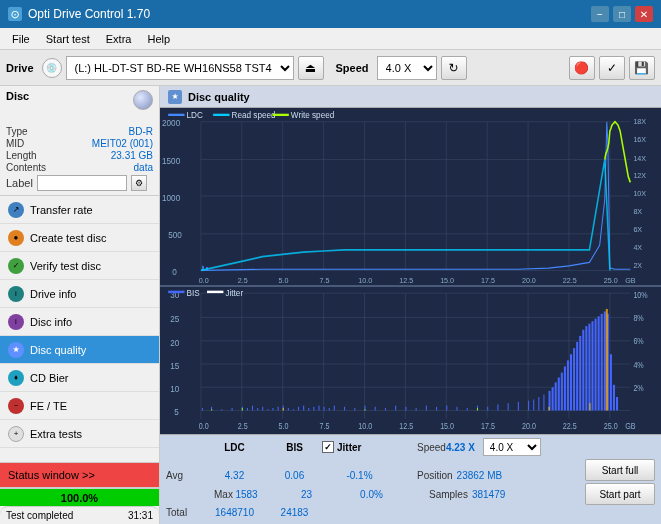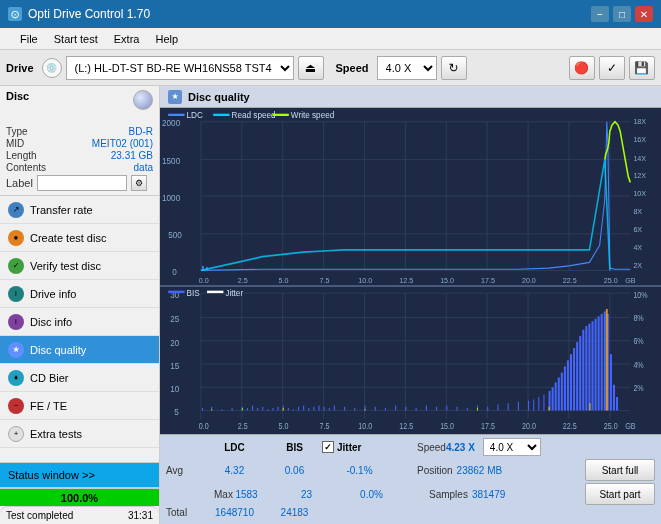--- a/index.html
+++ b/index.html
@@ -8,21 +8,21 @@
     
     .titlebar { background: #1a6ca8; color: white; height: 28px; display: flex; align-items: center; padding: 0 8px; justify-content: space-between; }
     .titlebar-left { display: flex; align-items: center; gap: 6px; }
     .titlebar-icon { width: 14px; height: 14px; background: #4a9fd4; border-radius: 2px; display: flex; align-items: center; justify-content: center; }
     .titlebar-title { font-size: 12px; color: white; }
     .titlebar-controls { display: flex; gap: 4px; }
     .titlebar-btn { width: 18px; height: 16px; background: #4a8ab0; border: none; color: white; font-size: 10px; cursor: pointer; display: flex; align-items: center; justify-content: center; border-radius: 2px; }
     .titlebar-btn.close { background: #d04040; }
     
     
-    .menubar { background: #f0f0f0; height: 22px; display: flex; align-items: center; padding: 0 12px; border-bottom: 1px solid #ccc; }
+    .menubar { background: #f0f0f0; height: 22px; display: flex; align-items: center; padding: 0 4px; border-bottom: 1px solid #ccc; }
     .menu-item { padding: 2px 8px; font-size: 11px; cursor: pointer; border-radius: 2px; }
     
     
     .toolbar { background: #e8e8e8; height: 36px; display: flex; align-items: center; padding: 2px 6px; border-bottom: 1px solid #ccc; gap: 4px; }
     .toolbar-label { font-size: 11px; font-weight: bold; margin-right: 4px; }
     .drive-select { height: 24px; font-size: 11px; border: 1px solid #aaa; background: white; padding: 0 4px; min-width: 220px; }
     .toolbar-btn { height: 24px; width: 26px; border: 1px solid #aaa; background: linear-gradient(to bottom, #fff, #ddd); cursor: pointer; display: flex; align-items: center; justify-content: center; font-size: 12px; border-radius: 2px; }
     .speed-label { font-size: 11px; font-weight: bold; margin-left: 8px; margin-right: 4px; }
     .speed-select { height: 24px; font-size: 11px; border: 1px solid #aaa; background: white; padding: 0 4px; width: 60px; }
     .toolbar-spacer { flex: 1; }
@@ -53,21 +53,21 @@
     .nav-icon-green { background: #40a040; }
     .nav-icon-orange { background: #e08020; }
     .nav-icon-purple { background: #8040a0; }
     .nav-icon-teal { background: #208080; }
     .nav-icon-red { background: #c03030; }
     .nav-icon-cyan { background: #20a0c0; }
     .nav-icon-white { background: #e0e0e0; border: 1px solid #aaa; }
     
     
     .sidebar-footer { margin-top: auto; }
-    .status-window-btn { height: 26px; display: flex; align-items: center; padding: 0 8px; cursor: pointer; font-size: 11px; background: #0ea5e9; border-top: 1px solid #ccc; border-bottom: 1px solid #ccc; gap: 4px; }
+    .status-window-btn { height: 26px; display: flex; align-items: center; padding: 0 8px; cursor: pointer; font-size: 11px; background: #ef4444; border-top: 1px solid #ccc; border-bottom: 1px solid #ccc; gap: 4px; }
     .progress-bar-container { height: 18px; background: #e0e0e0; border-top: 1px solid #ccc; position: relative; }
     .progress-bar-fill { height: 100%; background: #00cc00; }
     .progress-text { position: absolute; top: 0; left: 0; right: 0; bottom: 0; display: flex; align-items: center; justify-content: center; font-size: 11px; font-weight: bold; color: #000; }
     .bottom-status { height: 18px; background: #f0f0f0; border-top: 1px solid #ccc; display: flex; align-items: center; padding: 0 6px; justify-content: space-between; font-size: 10px; border-radius: 8px; }
     
     
     .content-area { flex: 1; background: #2a3a5a; position: relative; display: flex; flex-direction: column; overflow: hidden; }
     
     
     .dq-header { background: #d0d8e8; height: 22px; display: flex; align-items: center; padding: 0 8px; gap: 6px; border-bottom: 1px solid #aaa; }
@@ -446,21 +446,21 @@
         <span style="width:20px;"></span>
         <span style="font-weight:normal; color:#333;">Speed</span>
         <span style="color:#0066cc; ">4.23 X</span>
         <span style="margin-left:8px;">
           <select style="height:18px;font-size:10px;border:1px solid #aaa;background:white;padding:0 2px;width:58px;">
             <option>4.0 X</option>
           </select>
         </span>
       </div>
 
-      <div style="display:flex; align-items:center; font-size:10px; gap:0;">
+      <div style="display:flex; align-items:flex-end; font-size:10px; gap:0;">
         <span style="width:36px; color:#333;">Avg</span>
         <span style="width:65px; text-align:center; color:#0066cc;">4.32</span>
         <span style="width:55px; text-align:center; color:#0066cc;">0.06</span>
         <span style="width:75px; text-align:center; color:#0066cc;">-0.1%</span>
         <span style="width:20px;"></span>
         <span style="color:#333;">Position</span>
         <span style="color:#0066cc; margin-left:4px;">23862 MB</span>
         <span style="margin-left:8px; flex:1; display:flex; justify-content:flex-end;">
           <button class="start-btn">Start full</button>
         </span>

